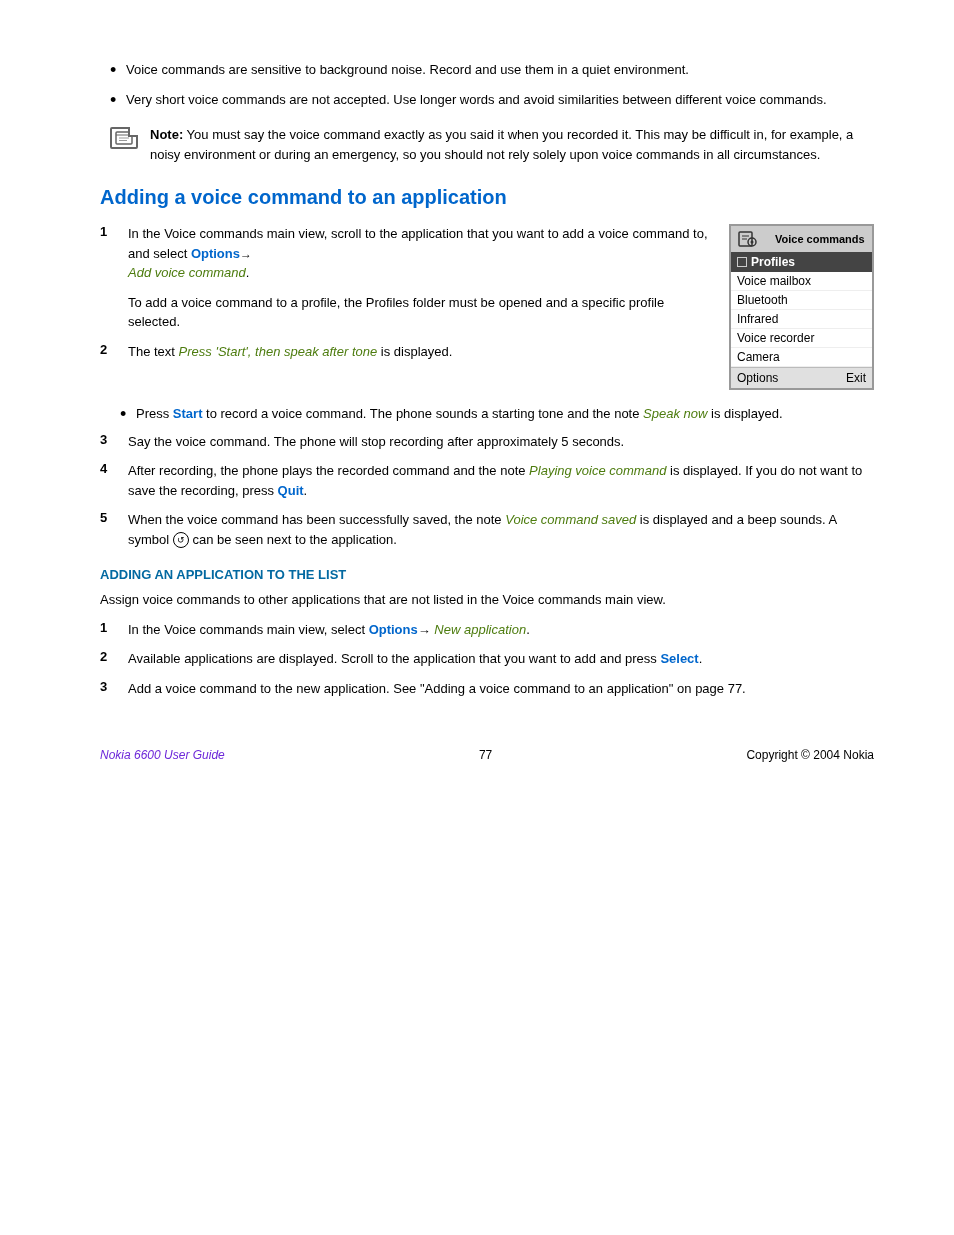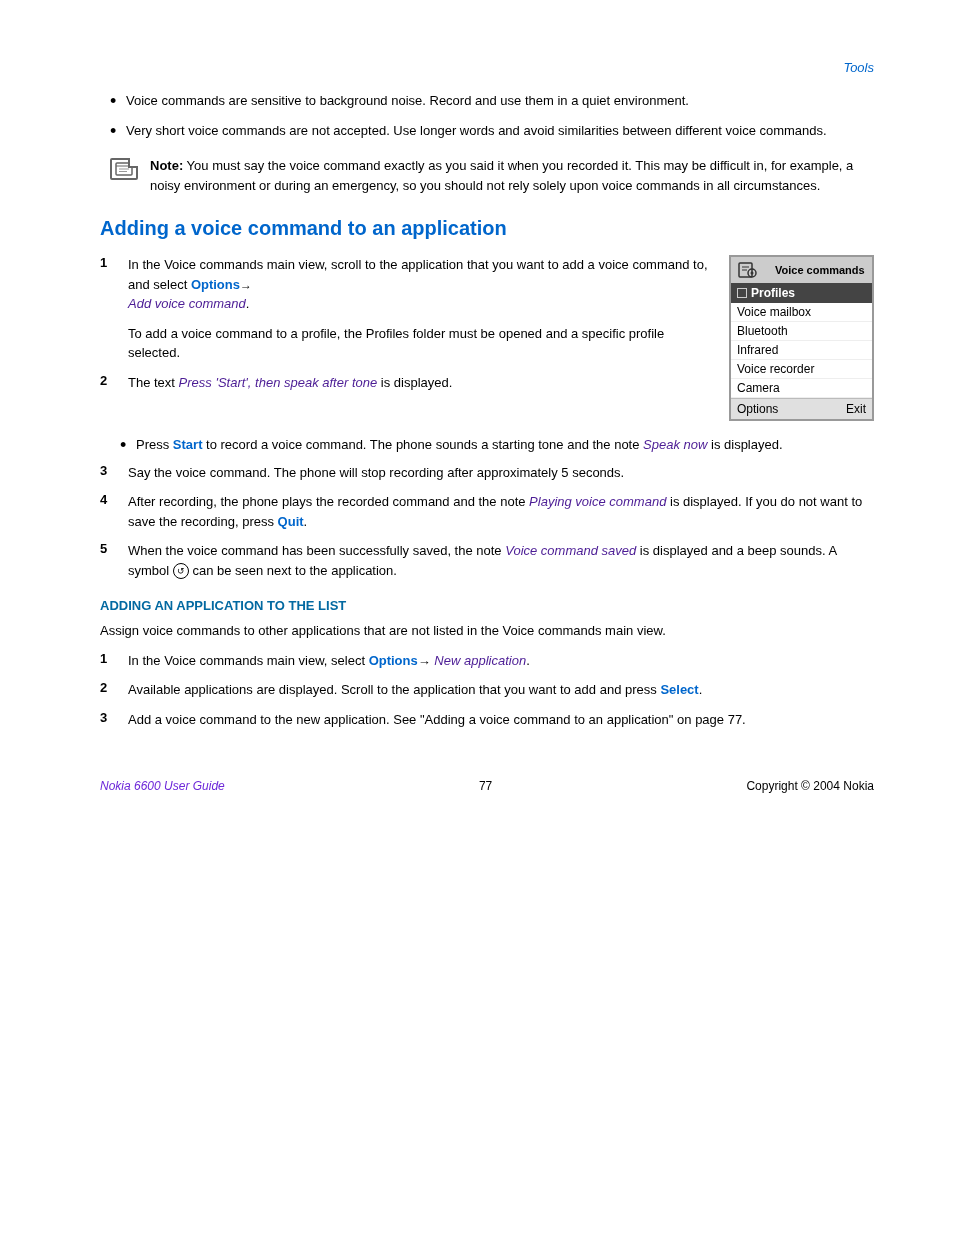--- a/index.html
+++ b/index.html
@@ -165,21 +165,21 @@
     .step-text {
       font-size: 13px;
       line-height: 1.5;
       color: #000;
     }
     .bold-blue {
       color: #0066cc;
       font-weight: bold;
     }
     .italic-blue {
-      color: #4c1d95;
+      color: #4d7c0f;
       font-style: italic;
     }
     .sub-bullet {
       display: flex;
       align-items: flex-start;
       margin: 6px 0 6px 20px;
     }
     .adding-subheading {
       font-size: 13px;
       font-weight: bold;
@@ -222,23 +222,20 @@
       line-height: 14px;
       vertical-align: middle;
     }
   </style>
 </head>
 <body>
 
 <div class="page">
   <div class="content-area">
 
-    <div class="tools-label">
-      <span>Tools</span>
-    </div>
 
     <div class="bullet-section">
       <div class="bullet-item">
         <span class="bullet-dot">•</span>
         <span class="bullet-text">Voice commands are sensitive to background noise. Record and use them in a quiet environment.</span>
       </div>
       <div class="bullet-item">
         <span class="bullet-dot">•</span>
         <span class="bullet-text">Very short voice commands are not accepted. Use longer words and avoid similarities between different voice commands.</span>
       </div>

